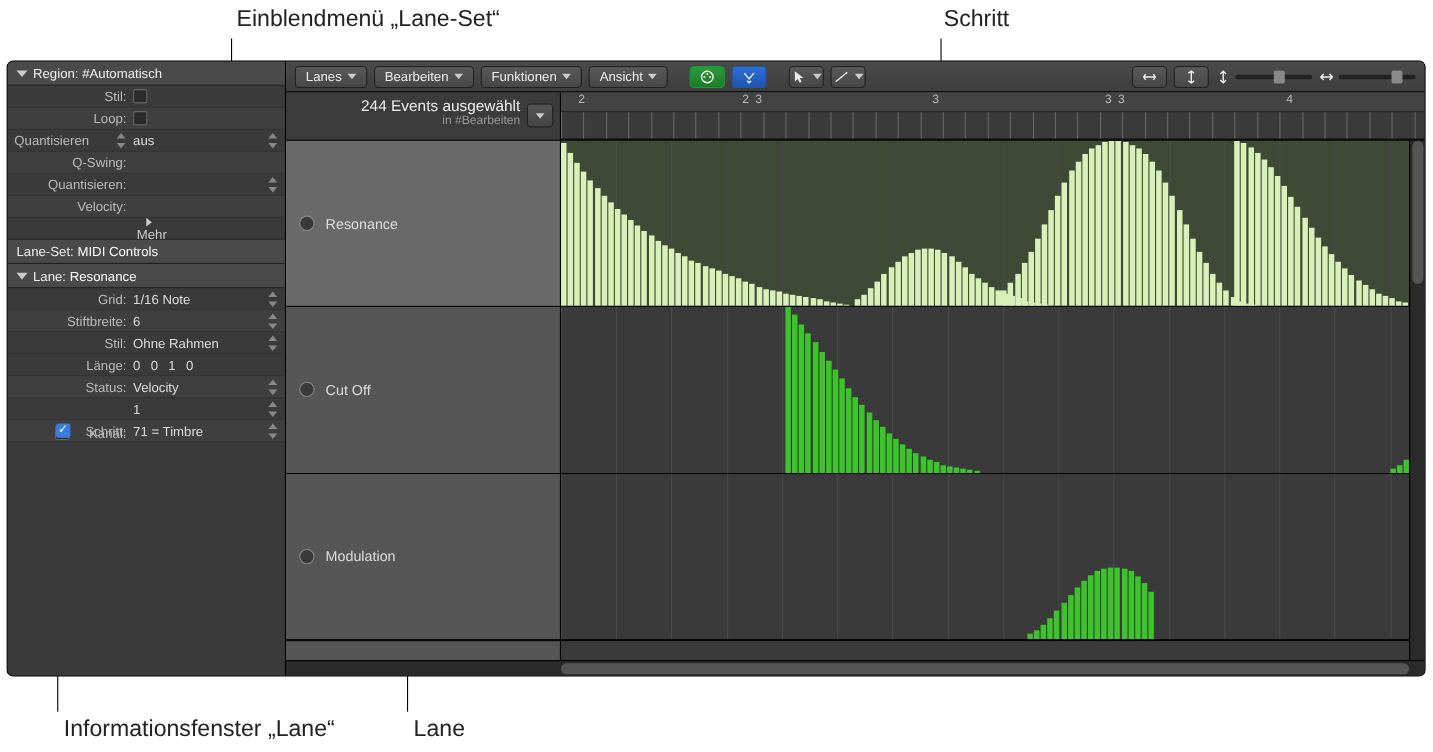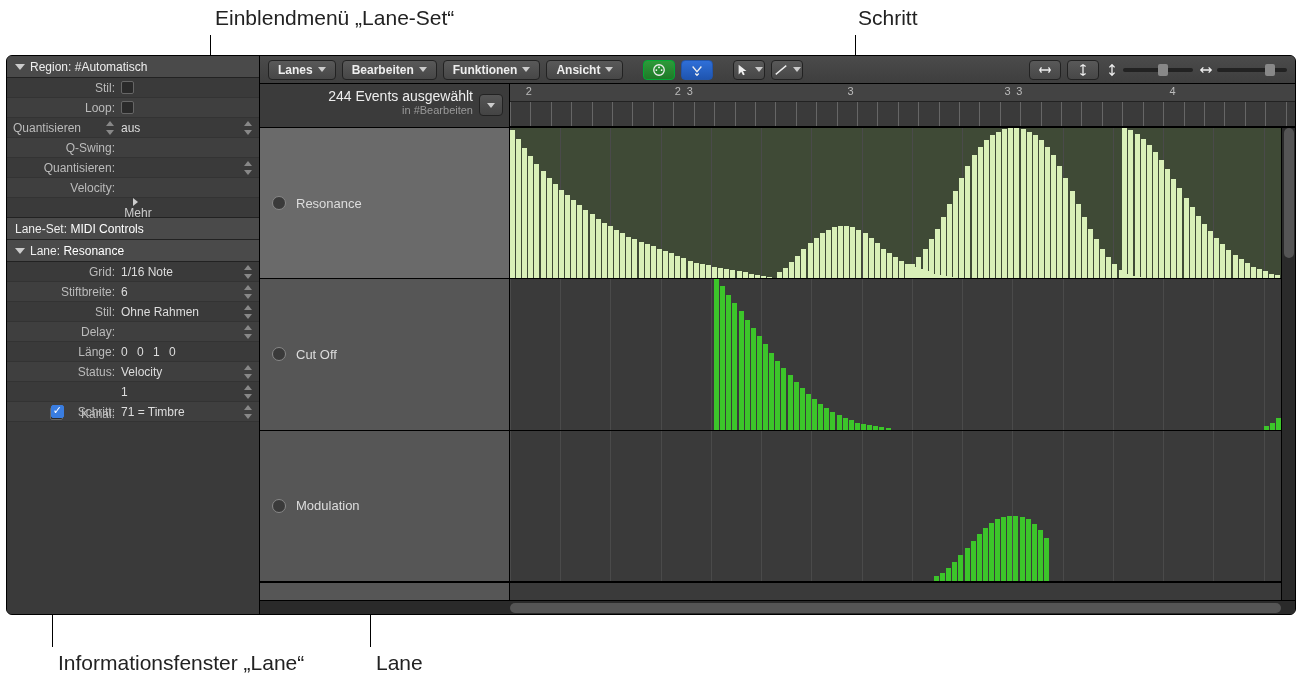--- a/index.html
+++ b/index.html
@@ -66,21 +66,21 @@
 
   .mehr-row { display:flex; align-items:center; height:20px; padding:0 8px 0 18px; color:#ccc; border-bottom:1px solid #222;flex-direction:column;}
   .mehr-row .tri { width:0;height:0;border-top:4px solid transparent;border-bottom:4px solid transparent;border-left:5px solid #ccc;margin-right:5px;}
 
   
   .main { flex: 1; display: flex; flex-direction: column; background: #3a3a3a; min-width:0;}
 
   
   .toolbar {
     height: 28px; display: flex; align-items: center; gap: 6px; padding: 12px 8px;
-    background: linear-gradient(#4b4b4b,#3e3e3e); border-bottom: 1px solid #000; font-weight: bold;
+    background: linear-gradient(#4b4b4b,#3e3e3e); border-bottom: 1px solid #000;
   }
   .tbtn {
     height: 20px; padding: 0 9px; background: linear-gradient(#595959,#474747);
     border: 1px solid #222; border-radius: 4px; color: #eee; font-size: 12px;
     display: inline-flex; align-items: center; gap: 5px;
   }
   .tbtn .caret { width:0;height:0;border-left:4px solid transparent;border-right:4px solid transparent;border-top:5px solid #ccc;}
   .tbtn.icon { width: 32px; padding:0; justify-content:center; }
   .tbtn.green { background: linear-gradient(#2e9a3a,#1f7a28); border-color:#0a3; }
   .tbtn.blue  { background: linear-gradient(#2f6fd8,#1f55b0); border-color:#25a; }
@@ -239,26 +239,20 @@
       <div class="insp-label">Stiftbreite:</div>
       <div class="insp-value">
           <span>6</span>
           <span class="insp-stepper"></span>
         </div>
     </div>
     <div class="insp-row">
       <div class="insp-label">Stil:</div>
       <div class="insp-value">
           <span>Ohne Rahmen</span>
-          <span class="insp-stepper"></span>
-        </div>
-    </div>
-    <div class="insp-row alt">
-      <div class="insp-label">Delay:</div>
-      <div class="insp-value">
           <span class="insp-stepper"></span>
         </div>
     </div>
     <div class="insp-row">
       <div class="insp-label">Länge:</div>
       <div class="insp-value">
           <span style="letter-spacing:3px;">0 0 1   0</span>
         </div>
     </div>
     <div class="insp-row alt">

